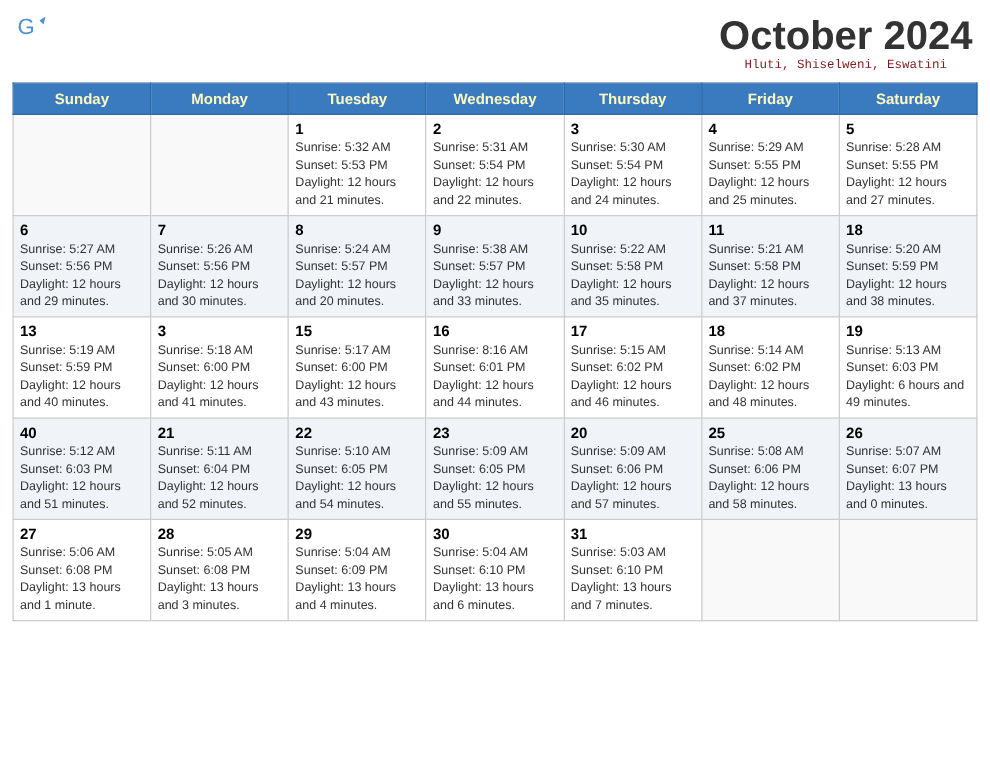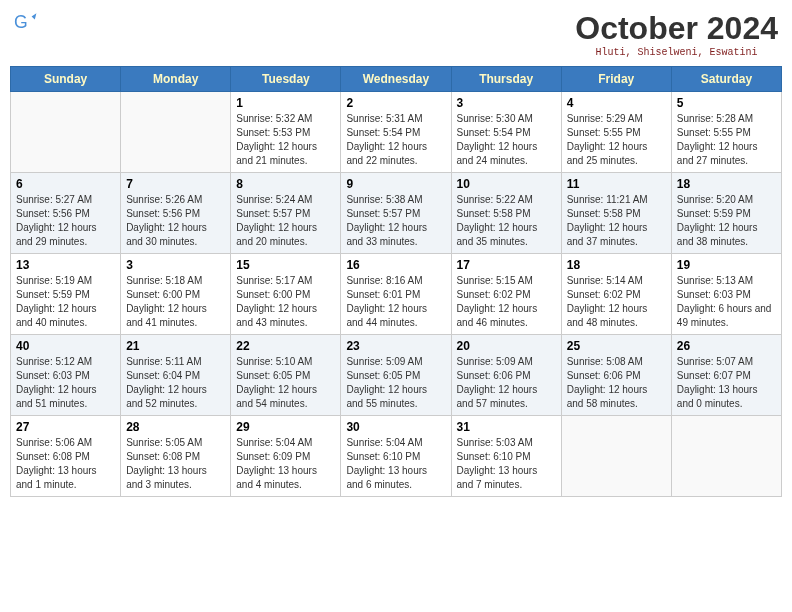--- a/index.html
+++ b/index.html
@@ -172,21 +172,21 @@
         <span class="day-detail">Daylight: 12 hours and 33 minutes.</span>
       </td>
         <td>
         <span class="day-number">10</span>
         <span class="day-detail">Sunrise: 5:22 AM</span><br>
         <span class="day-detail">Sunset: 5:58 PM</span><br>
         <span class="day-detail">Daylight: 12 hours and 35 minutes.</span>
       </td>
         <td>
         <span class="day-number">11</span>
-        <span class="day-detail">Sunrise: 11:21 AM</span><br>
+        <span class="day-detail">Sunrise: 5:21 AM</span><br>
         <span class="day-detail">Sunset: 5:58 PM</span><br>
         <span class="day-detail">Daylight: 12 hours and 37 minutes.</span>
       </td>
         <td>
         <span class="day-number">18</span>
         <span class="day-detail">Sunrise: 5:20 AM</span><br>
         <span class="day-detail">Sunset: 5:59 PM</span><br>
         <span class="day-detail">Daylight: 12 hours and 38 minutes.</span>
       </td>
       </tr>

